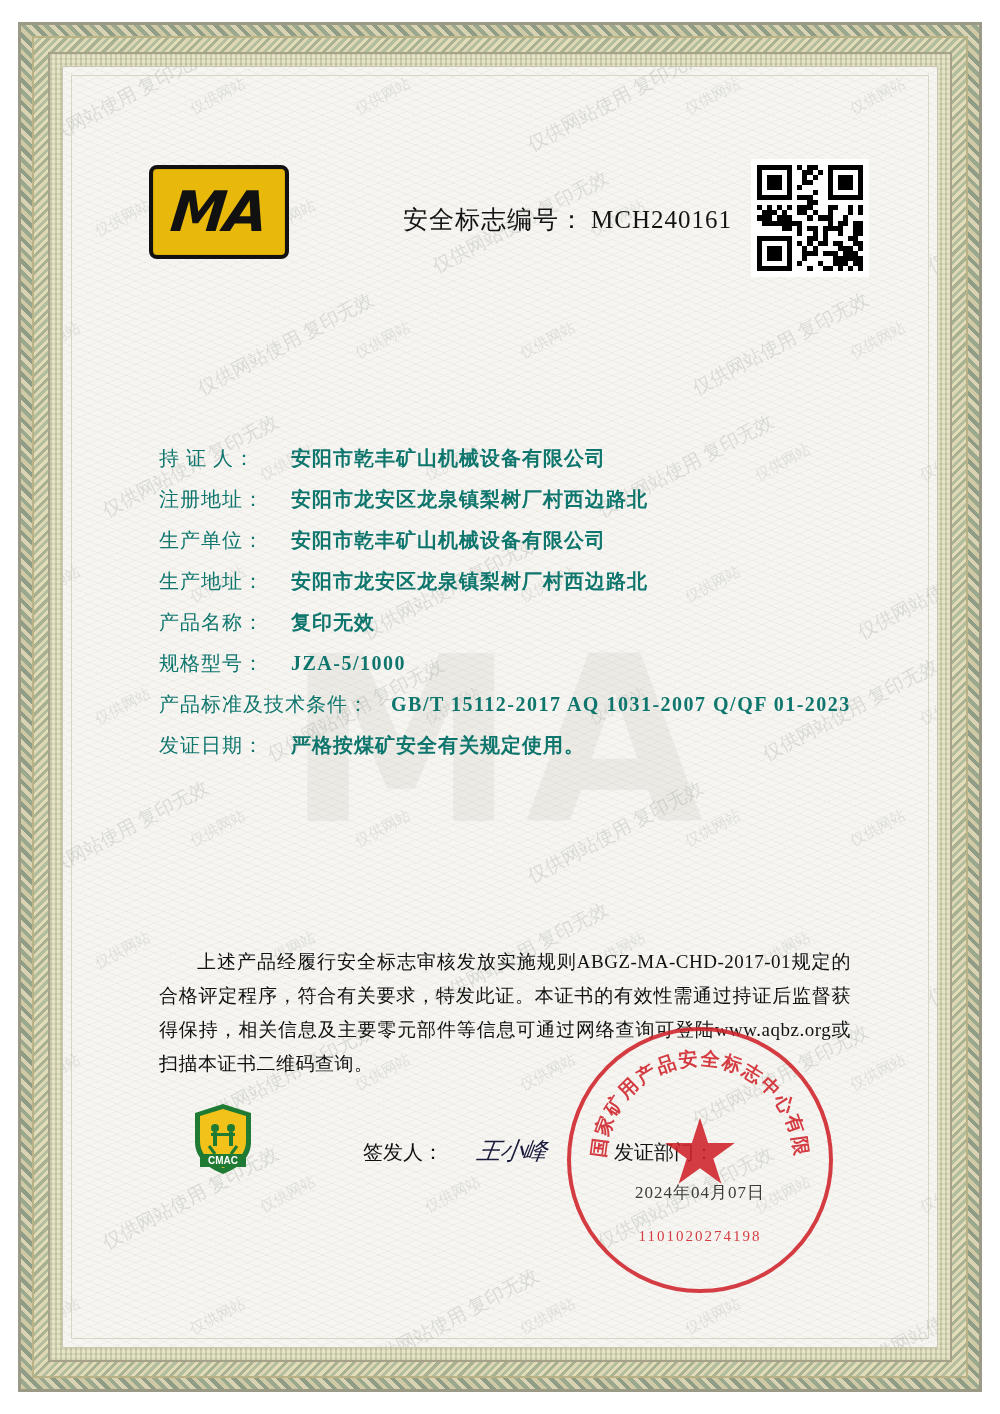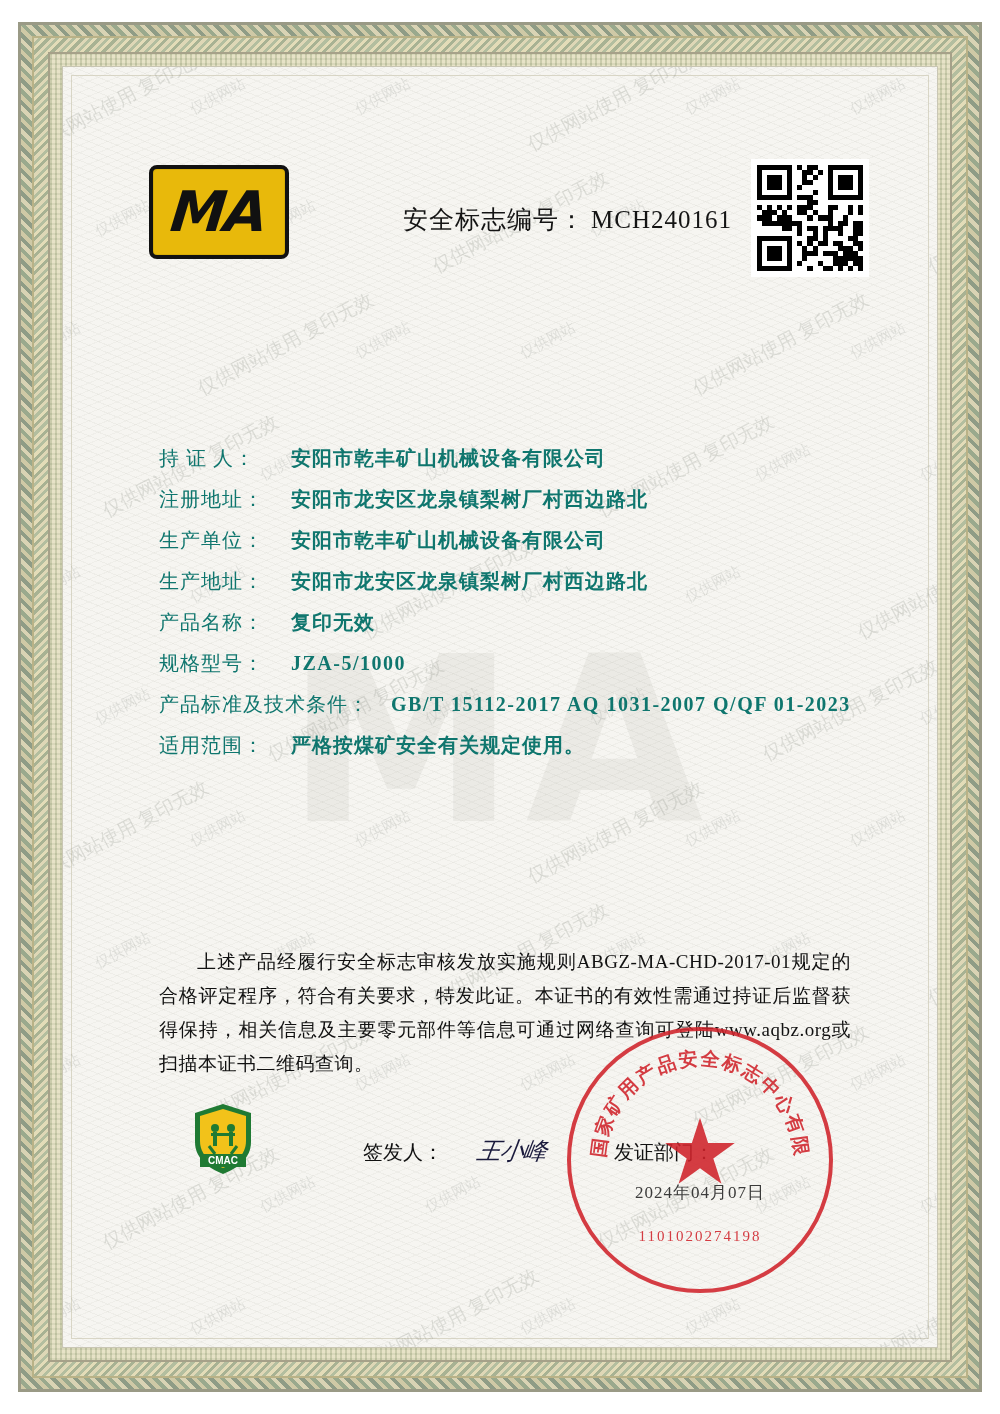--- a/index.html
+++ b/index.html
@@ -904,21 +904,21 @@
           </div>
           <div class="frow">
             <div class="flabel">规格型号：</div>
             <div class="fvalue mono">JZA-5/1000</div>
           </div>
           <div class="frow">
             <div class="flabel wide">产品标准及技术条件：</div>
             <div class="fvalue mono">GB/T 15112-2017 AQ 1031-2007 Q/QF 01-2023</div>
           </div>
           <div class="frow">
-            <div class="flabel">适用范围：</div>
+            <div class="flabel">发证日期：</div>
             <div class="fvalue">严格按煤矿安全有关规定使用。</div>
           </div>
         </div>
 
       <div class="paragraph">上述产品经履行安全标志审核发放实施规则ABGZ-MA-CHD-2017-01规定的合格评定程序，符合有关要求，特发此证。本证书的有效性需通过持证后监督获得保持，相关信息及主要零元部件等信息可通过网络查询可登陆www.aqbz.org或扫描本证书二维码查询。</div>
 
       <div class="cmac">
         <svg viewBox="0 0 64 74" width="64" height="74">
           <path d="M32 2 L60 11 V40 C60 56 47 66 32 72 C17 66 4 56 4 40 V11 Z" fill="#1f7a33"></path>
           <path d="M32 7 L55 14 V39 C55 53 44 61 32 66 C20 61 9 53 9 39 V14 Z" fill="#f2c21a"></path>

